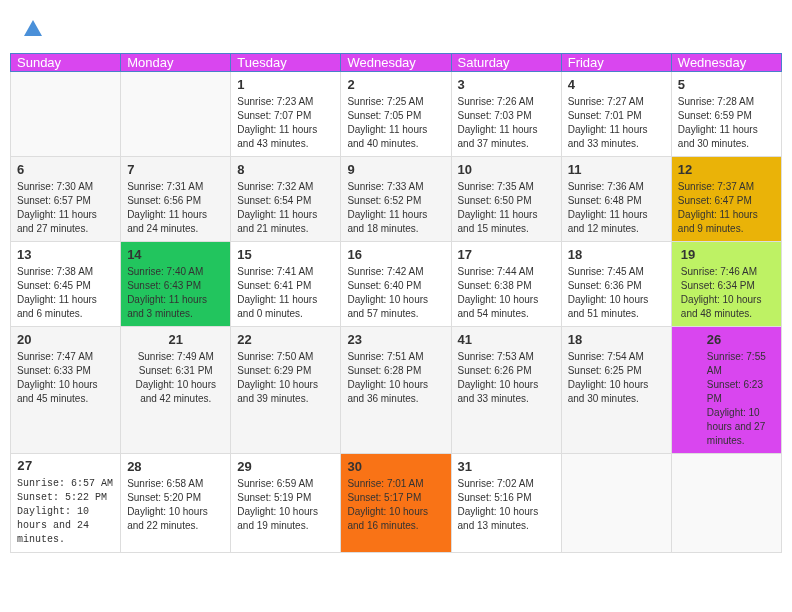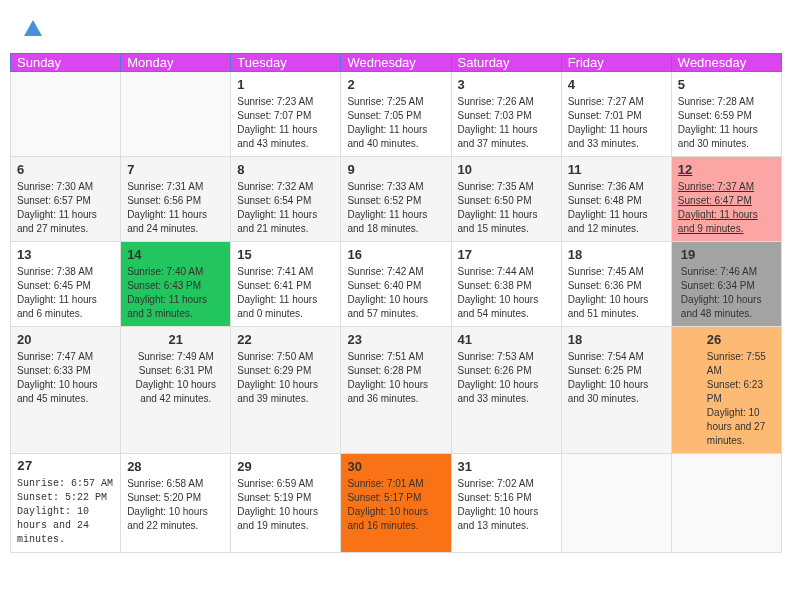--- a/index.html
+++ b/index.html
@@ -165,21 +165,21 @@
           <div class="cell-text">Sunrise: 7:33 AM<br>Sunset: 6:52 PM<br>Daylight: 11 hours and 18 minutes.</div>
         </td>
         <td style="background-color: rgb(245, 245, 245);">
           <span class="day-number">10</span>
           <div class="cell-text">Sunrise: 7:35 AM<br>Sunset: 6:50 PM<br>Daylight: 11 hours and 15 minutes.</div>
         </td>
         <td style="background-color: rgb(245, 245, 245);">
           <span class="day-number">11</span>
           <div class="cell-text">Sunrise: 7:36 AM<br>Sunset: 6:48 PM<br>Daylight: 11 hours and 12 minutes.</div>
         </td>
-        <td style="background-color: #fca5a5; text-decoration: underline;">
+        <td style="background-color: #eab308;">
           <span class="day-number">12</span>
           <div class="cell-text">Sunrise: 7:37 AM<br>Sunset: 6:47 PM<br>Daylight: 11 hours and 9 minutes.</div>
         </td>
       </tr>
       <tr>
         <td style="background-color: rgb(255, 255, 255);">
           <span class="day-number">13</span>
           <div class="cell-text">Sunrise: 7:38 AM<br>Sunset: 6:45 PM<br>Daylight: 11 hours and 6 minutes.</div>
         </td>
         <td style="background-color: #22c55e;">
@@ -195,21 +195,21 @@
           <div class="cell-text">Sunrise: 7:42 AM<br>Sunset: 6:40 PM<br>Daylight: 10 hours and 57 minutes.</div>
         </td>
         <td style="background-color: rgb(255, 255, 255);">
           <span class="day-number">17</span>
           <div class="cell-text">Sunrise: 7:44 AM<br>Sunset: 6:38 PM<br>Daylight: 10 hours and 54 minutes.</div>
         </td>
         <td style="background-color: rgb(255, 255, 255);">
           <span class="day-number">18</span>
           <div class="cell-text">Sunrise: 7:45 AM<br>Sunset: 6:36 PM<br>Daylight: 10 hours and 51 minutes.</div>
         </td>
-        <td style="background-color: #a3a3a3; padding-left: 9px;">
+        <td style="background-color: #bef264; padding-left: 9px;">
           <span class="day-number">19</span>
           <div class="cell-text">Sunrise: 7:46 AM<br>Sunset: 6:34 PM<br>Daylight: 10 hours and 48 minutes.</div>
         </td>
       </tr>
       <tr>
         <td style="background-color: rgb(245, 245, 245);">
           <span class="day-number">20</span>
           <div class="cell-text">Sunrise: 7:47 AM<br>Sunset: 6:33 PM<br>Daylight: 10 hours and 45 minutes.</div>
         </td>
         <td style="background-color: rgb(245, 245, 245); text-align: center;">
@@ -225,21 +225,21 @@
           <div class="cell-text">Sunrise: 7:51 AM<br>Sunset: 6:28 PM<br>Daylight: 10 hours and 36 minutes.</div>
         </td>
         <td style="background-color: rgb(245, 245, 245);">
           <span class="day-number">41</span>
           <div class="cell-text">Sunrise: 7:53 AM<br>Sunset: 6:26 PM<br>Daylight: 10 hours and 33 minutes.</div>
         </td>
         <td style="background-color: rgb(245, 245, 245);">
           <span class="day-number">18</span>
           <div class="cell-text">Sunrise: 7:54 AM<br>Sunset: 6:25 PM<br>Daylight: 10 hours and 30 minutes.</div>
         </td>
-        <td style="background-color: #fdba74; padding-left: 35px;">
+        <td style="background-color: #d946ef; padding-left: 35px;">
           <span class="day-number">26</span>
           <div class="cell-text">Sunrise: 7:55 AM<br>Sunset: 6:23 PM<br>Daylight: 10 hours and 27 minutes.</div>
         </td>
       </tr>
       <tr>
         <td style="background-color: rgb(255, 255, 255); font-family: Liberation Mono, monospace;">
           <span class="day-number">27</span>
           <div class="cell-text">Sunrise: 6:57 AM<br>Sunset: 5:22 PM<br>Daylight: 10 hours and 24 minutes.</div>
         </td>
         <td style="background-color: rgb(255, 255, 255);">

